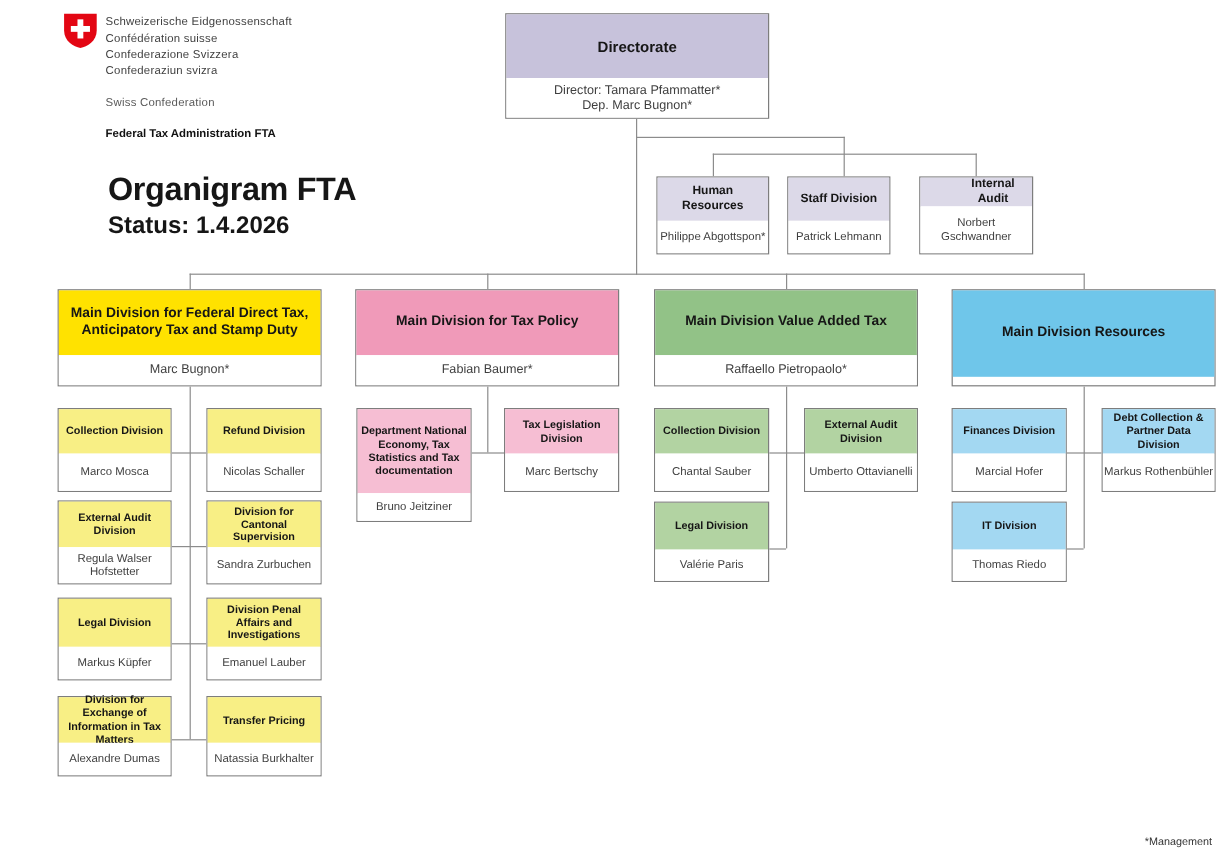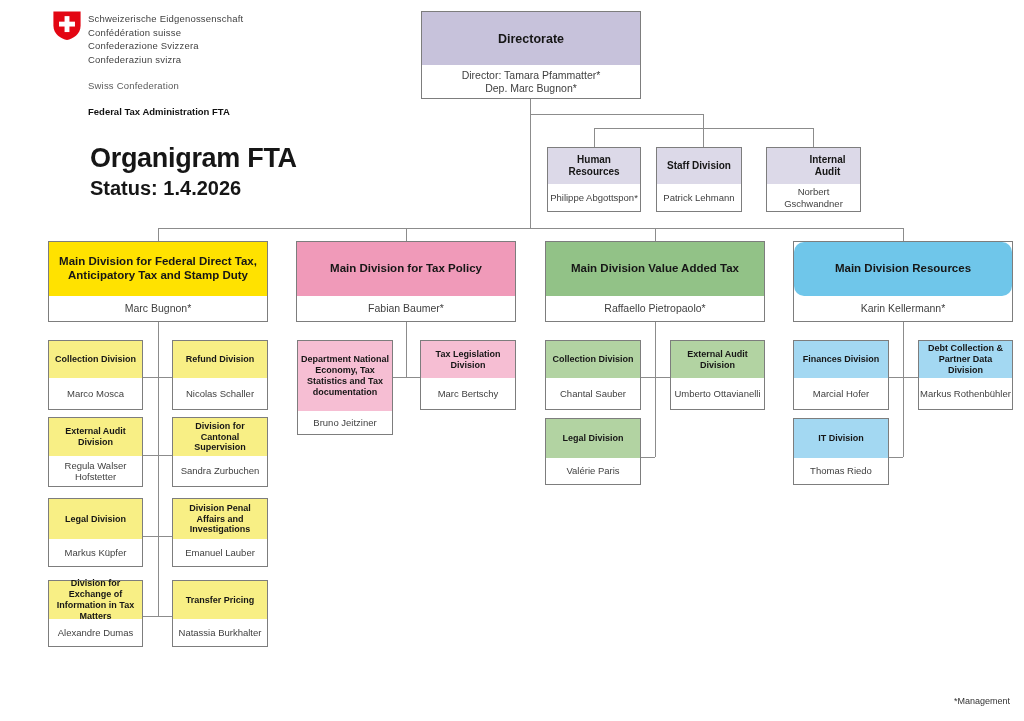--- a/index.html
+++ b/index.html
@@ -100,39 +100,38 @@
 
 <div class="box" style="left:547px;top:147px;width:94px;height:65px">
   <div class="hd lvl2" style="height: 36px; background: rgb(220, 217, 232);">Human Resources</div>
   <div class="bd b2">Philippe Abgottspon*</div>
 </div>
 <div class="box" style="left:656px;top:147px;width:86px;height:65px">
   <div class="hd lvl2" style="height: 36px; background: rgb(220, 217, 232);">Staff Division</div>
   <div class="bd b2">Patrick Lehmann</div>
 </div>
 <div class="box" style="left:766px;top:147px;width:95px;height:65px">
-  <div class="hd lvl2" style="height: 36px; background: rgb(220, 217, 232); padding-left: 38px;">Internal Audit</div>
+  <div class="hd lvl2" style="height: 24px; background: rgb(220, 217, 232); padding-left: 38px;">Internal Audit</div>
   <div class="bd b2">Norbert Gschwandner</div>
 </div>
 
 <div class="box" style="left:48px;top:241px;width:220px;height:81px">
   <div class="hd main" style="height: 54px; background: rgb(255, 226, 0);">Main Division for Federal Direct Tax, Anticipatory Tax and Stamp Duty</div>
   <div class="bd b1">Marc Bugnon*</div>
 </div>
 <div class="box" style="left:296px;top:241px;width:220px;height:81px">
   <div class="hd main" style="height: 54px; background: rgb(240, 154, 185);">Main Division for Tax Policy</div>
   <div class="bd b1">Fabian Baumer*</div>
 </div>
 <div class="box" style="left:545px;top:241px;width:220px;height:81px">
   <div class="hd main" style="height: 54px; background: rgb(146, 194, 135);">Main Division Value Added Tax</div>
   <div class="bd b1">Raffaello Pietropaolo*</div>
 </div>
 <div class="box" style="left:793px;top:241px;width:220px;height:81px">
-  <div class="hd main" style="height: 54px; background: rgb(111, 198, 234); border-radius: 10px;">Main Division Resources</div>
-  <div class="bd b1">Karin Kellermann*</div>
+  <div class="hd main" style="height: 72px; background: rgb(111, 198, 234);">Main Division Resources</div>
 </div>
 
 <div class="box" style="left:48px;top:340px;width:95px;height:70px">
   <div class="hd sub" style="height: 37px; background: rgb(248, 239, 133);">Collection Division</div>
   <div class="bd b2">Marco Mosca</div>
 </div>
 <div class="box" style="left:172px;top:340px;width:96px;height:70px">
   <div class="hd sub" style="height: 37px; background: rgb(248, 239, 133);">Refund Division</div>
   <div class="bd b2">Nicolas Schaller</div>
 </div>

